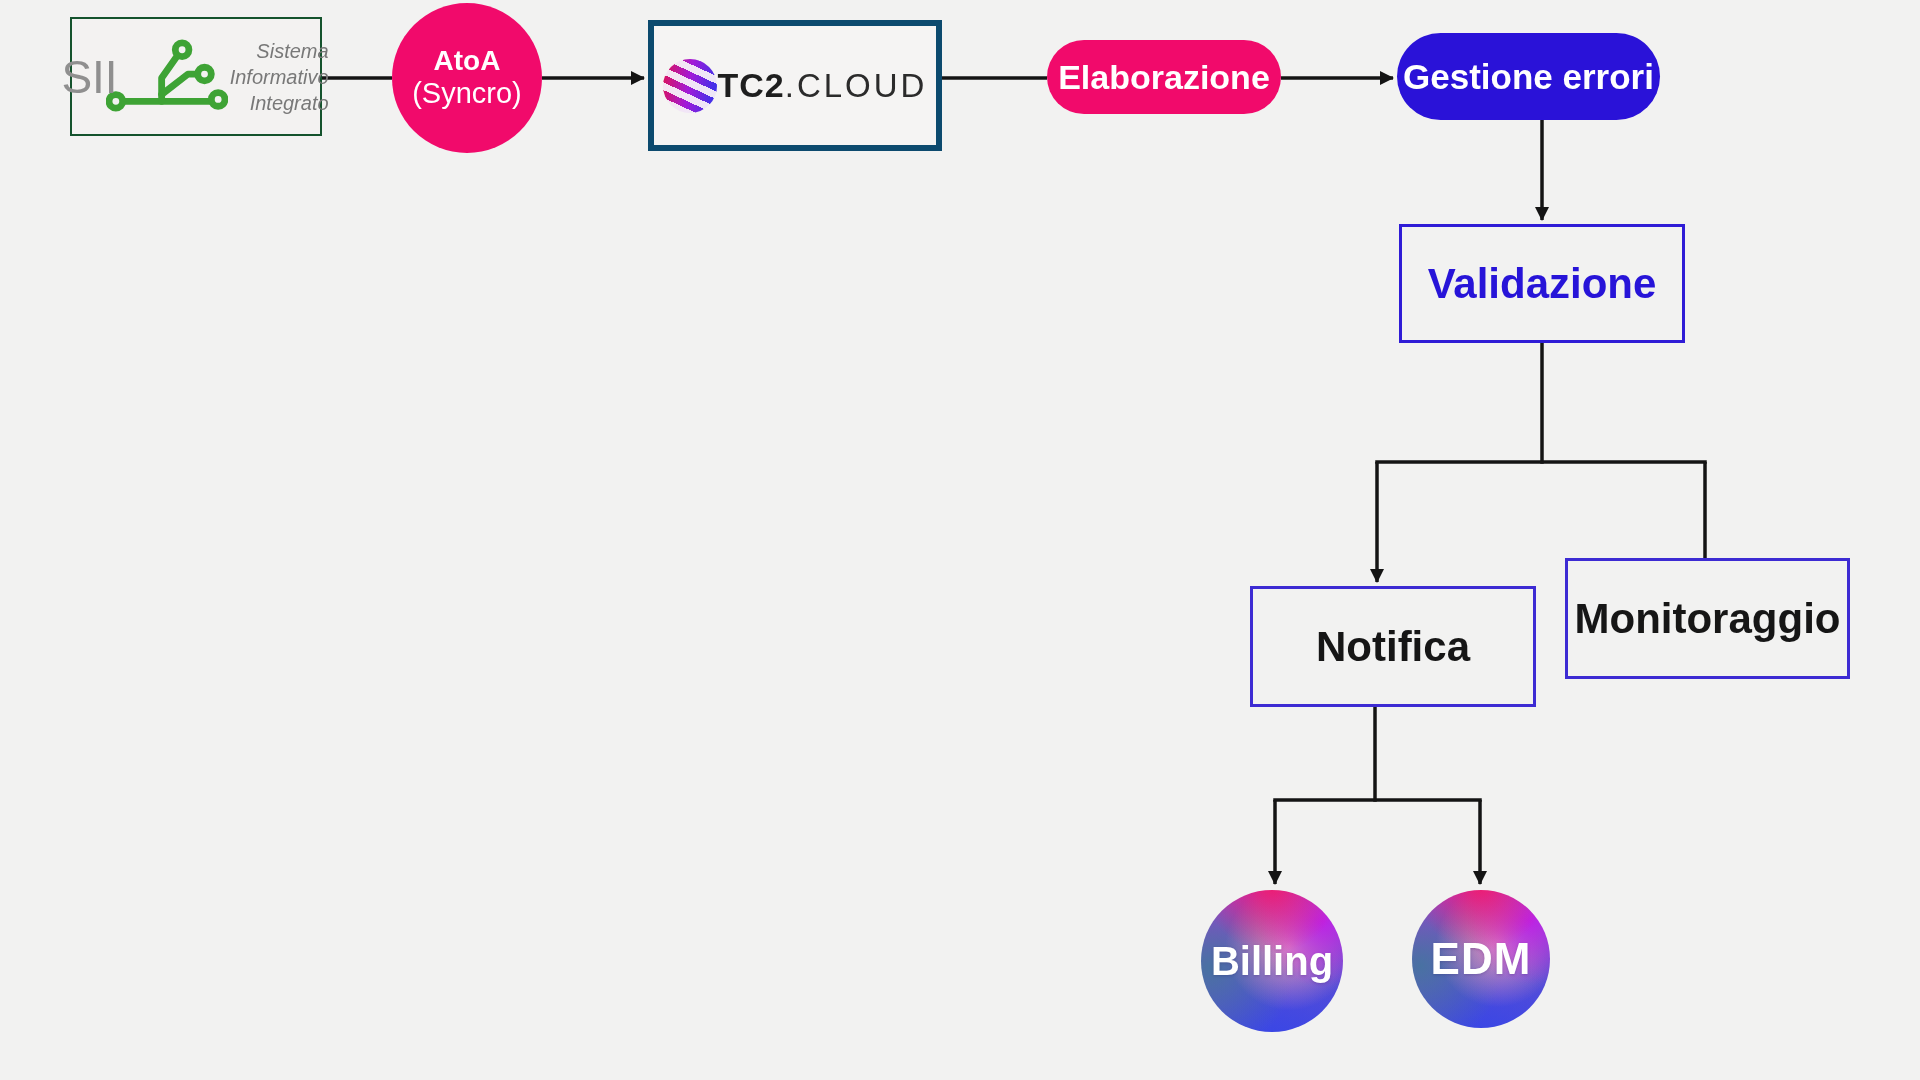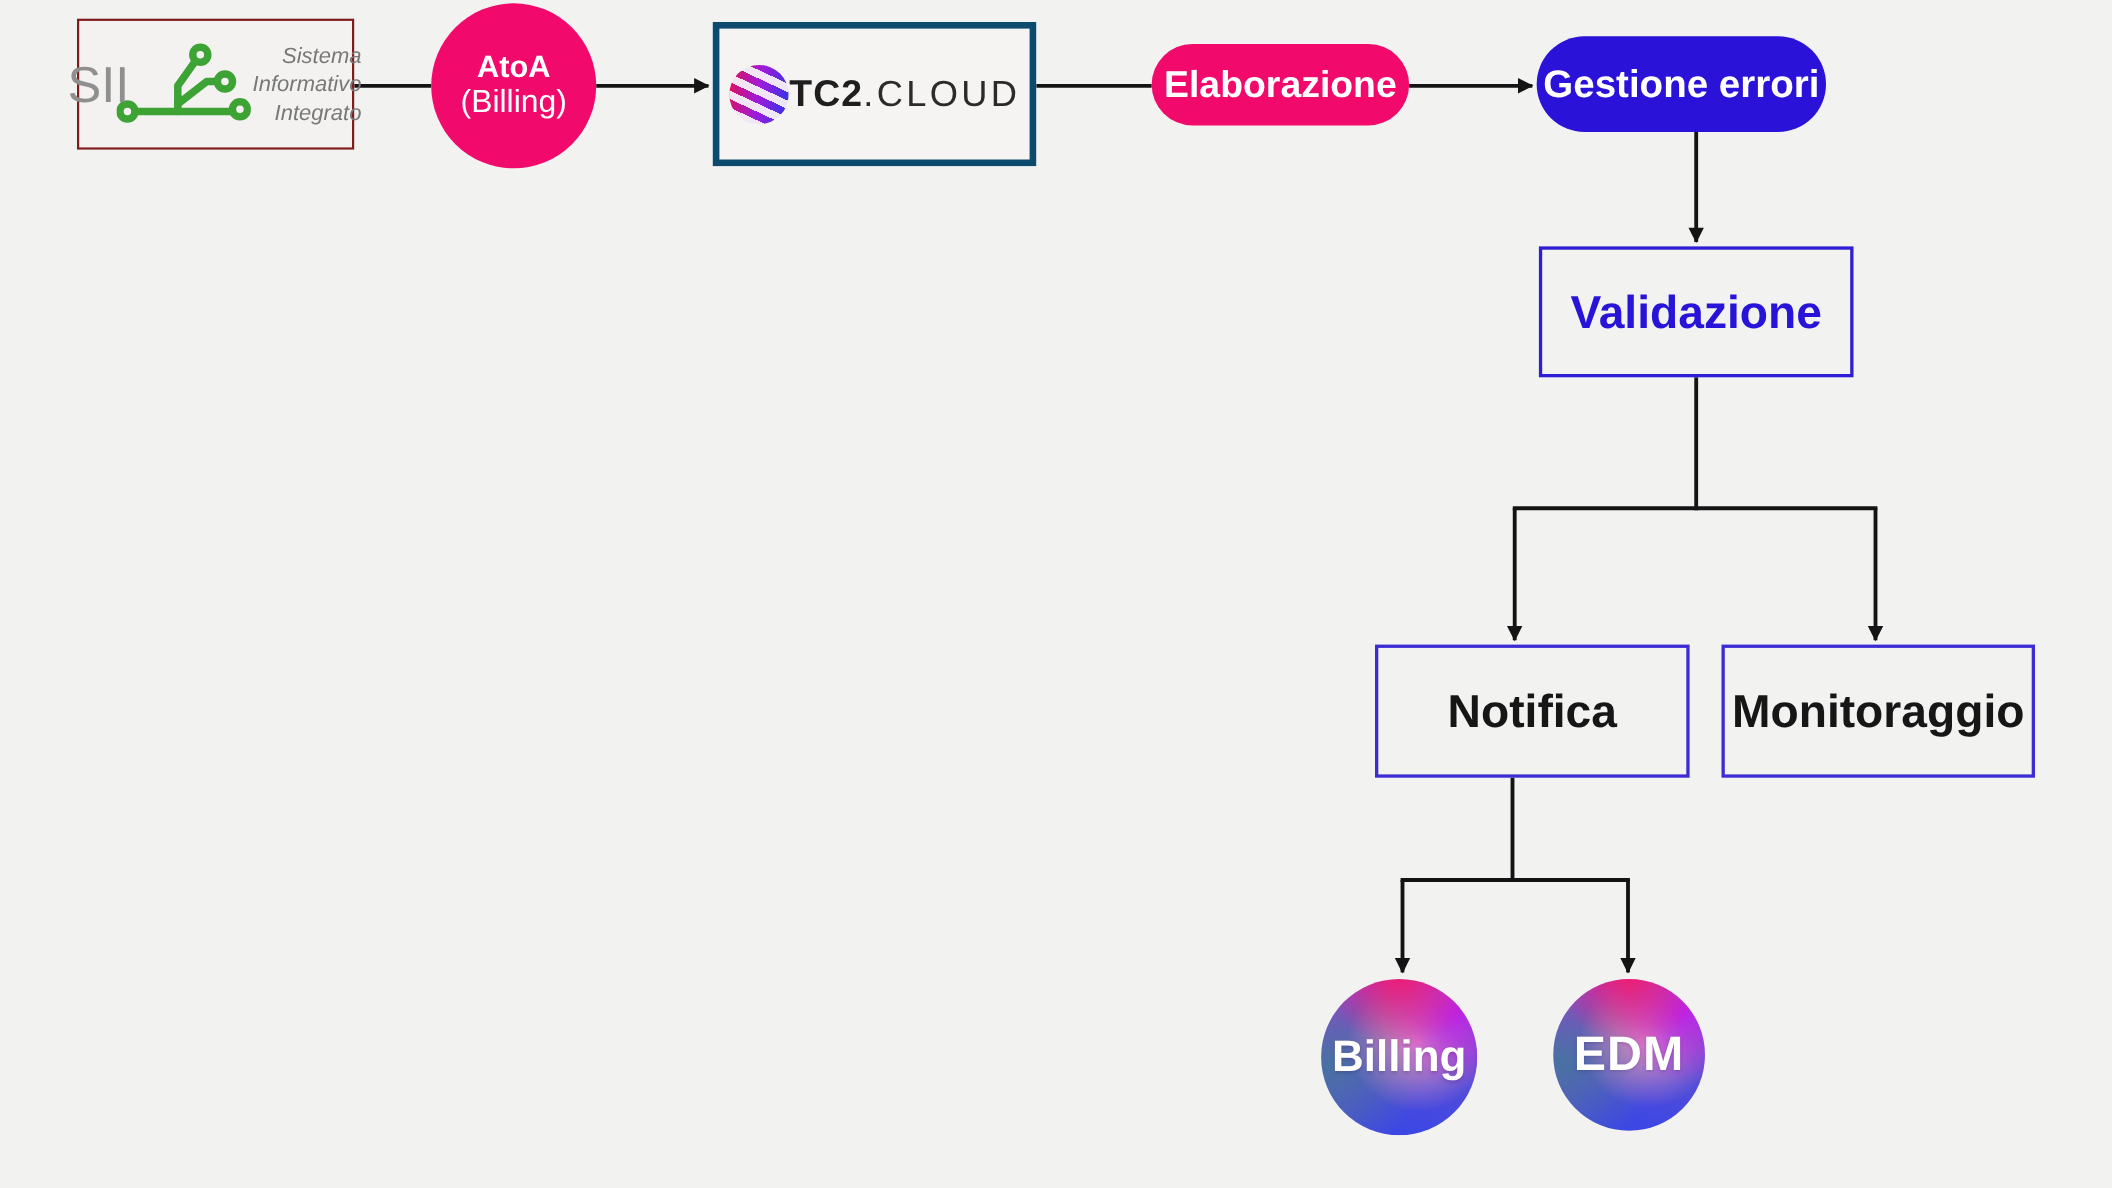--- a/index.html
+++ b/index.html
@@ -6,21 +6,21 @@
   body{
     width:1920px;height:1080px;overflow:hidden;
     background:#f2f2f1;
     font-family:"Liberation Sans", sans-serif;
   }
   .canvas{position:relative;width:1920px;height:1080px;background:#f2f2f1;}
   .connectors{position:absolute;left:0;top:0;width:1920px;height:1080px;z-index:0;}
   .node{position:absolute;z-index:1;box-sizing:border-box;display:flex;align-items:center;justify-content:center;}
 
   
-  .sii-box{left:70px;top:17px;width:252px;height:119px;border:2px solid #7f1d1d;background:#f3f2f1;
+  .sii-box{left:70px;top:17px;width:252px;height:119px;border:2px solid #14532d;background:#f3f2f1;
            gap:2px;padding:6px 12px 6px 10px;}
   .sii-abbr{font-size:46px;color:#8f8f8f;font-weight:400;letter-spacing:0px;line-height:1;margin-right:-14px;z-index:2;}
   .sii-icon{flex:0 0 auto;}
   .sii-text{margin-left:auto;text-align:right;font-style:italic;color:#787878;font-size:20px;line-height:1.3;}
 
   
   .atoa-circle{left:392px;top:3px;width:150px;height:150px;border-radius:50%;background:#f10a6b;
                flex-direction:column;color:#fff;text-align:center;}
   .atoa-title{font-size:28px;font-weight:700;line-height:1.15;}
   .atoa-sub{font-size:29px;font-weight:400;line-height:1.15;}
@@ -38,21 +38,21 @@
   
   .pill{color:#ffffff;font-weight:700;white-space:nowrap;}
   .elab-pill{left:1047px;top:40px;width:234px;height:74px;border-radius:39px;background:#f10a6b;font-size:34px;}
   .gestione-pill{left:1397px;top:33px;width:263px;height:87px;border-radius:44px;background:#2a12d8;font-size:35px;}
 
   
   .rect{background:#f2f2f1;border:3px solid #3d2bd3;}
   .validazione-box{left:1399px;top:224px;width:286px;height:119px;border-color:#2f1cd6;
                    color:#2714d8;font-size:42px;font-weight:700;}
   .notifica-box{left:1250px;top:586px;width:286px;height:121px;color:#161616;font-size:42px;font-weight:600;}
-  .monitoraggio-box{left:1565px;top:586px;width:285px;height:121px;color:#161616;font-size:42px;font-weight:600;}
+  .monitoraggio-box{left:1565px;top:558px;width:285px;height:121px;color:#161616;font-size:42px;font-weight:600;}
 
   
   .grad-circle{border-radius:50%;color:#ffffff;font-weight:700;text-shadow:0 1px 3px rgba(40,30,90,0.25);
     background:
       radial-gradient(circle at 50% -4%, rgba(245,25,105,0.95) 0%, rgba(245,25,105,0) 42%),
       radial-gradient(circle at 86% 22%, rgba(190,30,232,0.95) 0%, rgba(190,30,232,0) 40%),
       radial-gradient(circle at 62% 40%, rgba(242,160,185,0.85) 0%, rgba(242,160,185,0) 52%),
       radial-gradient(circle at 6% 55%, rgba(70,115,160,0.95) 0%, rgba(70,115,160,0) 55%),
       radial-gradient(circle at 48% 108%, rgba(55,70,230,0.95) 0%, rgba(55,70,230,0) 55%),
       linear-gradient(160deg, #b13ad4 0%, #6e55c8 45%, #4447e2 100%);}
@@ -111,21 +111,21 @@
     </svg>
     <span class="sii-text">
       <span>Sistema</span><br>
       <span>Informativo</span><br>
       <span>Integrato</span>
     </span>
   </div>
 
   <div class="node atoa-circle">
     <span class="atoa-title">AtoA</span>
-    <span class="atoa-sub">(Billing)</span>
+    <span class="atoa-sub">(Syncro)</span>
   </div>
 
   <div class="node tc2-box">
     <span class="tc2-sphere"></span>
     <span class="tc2-text">
       <span class="tc2-bold">TC2</span>
       <span class="tc2-rest">.CLOUD</span>
     </span>
   </div>
 

